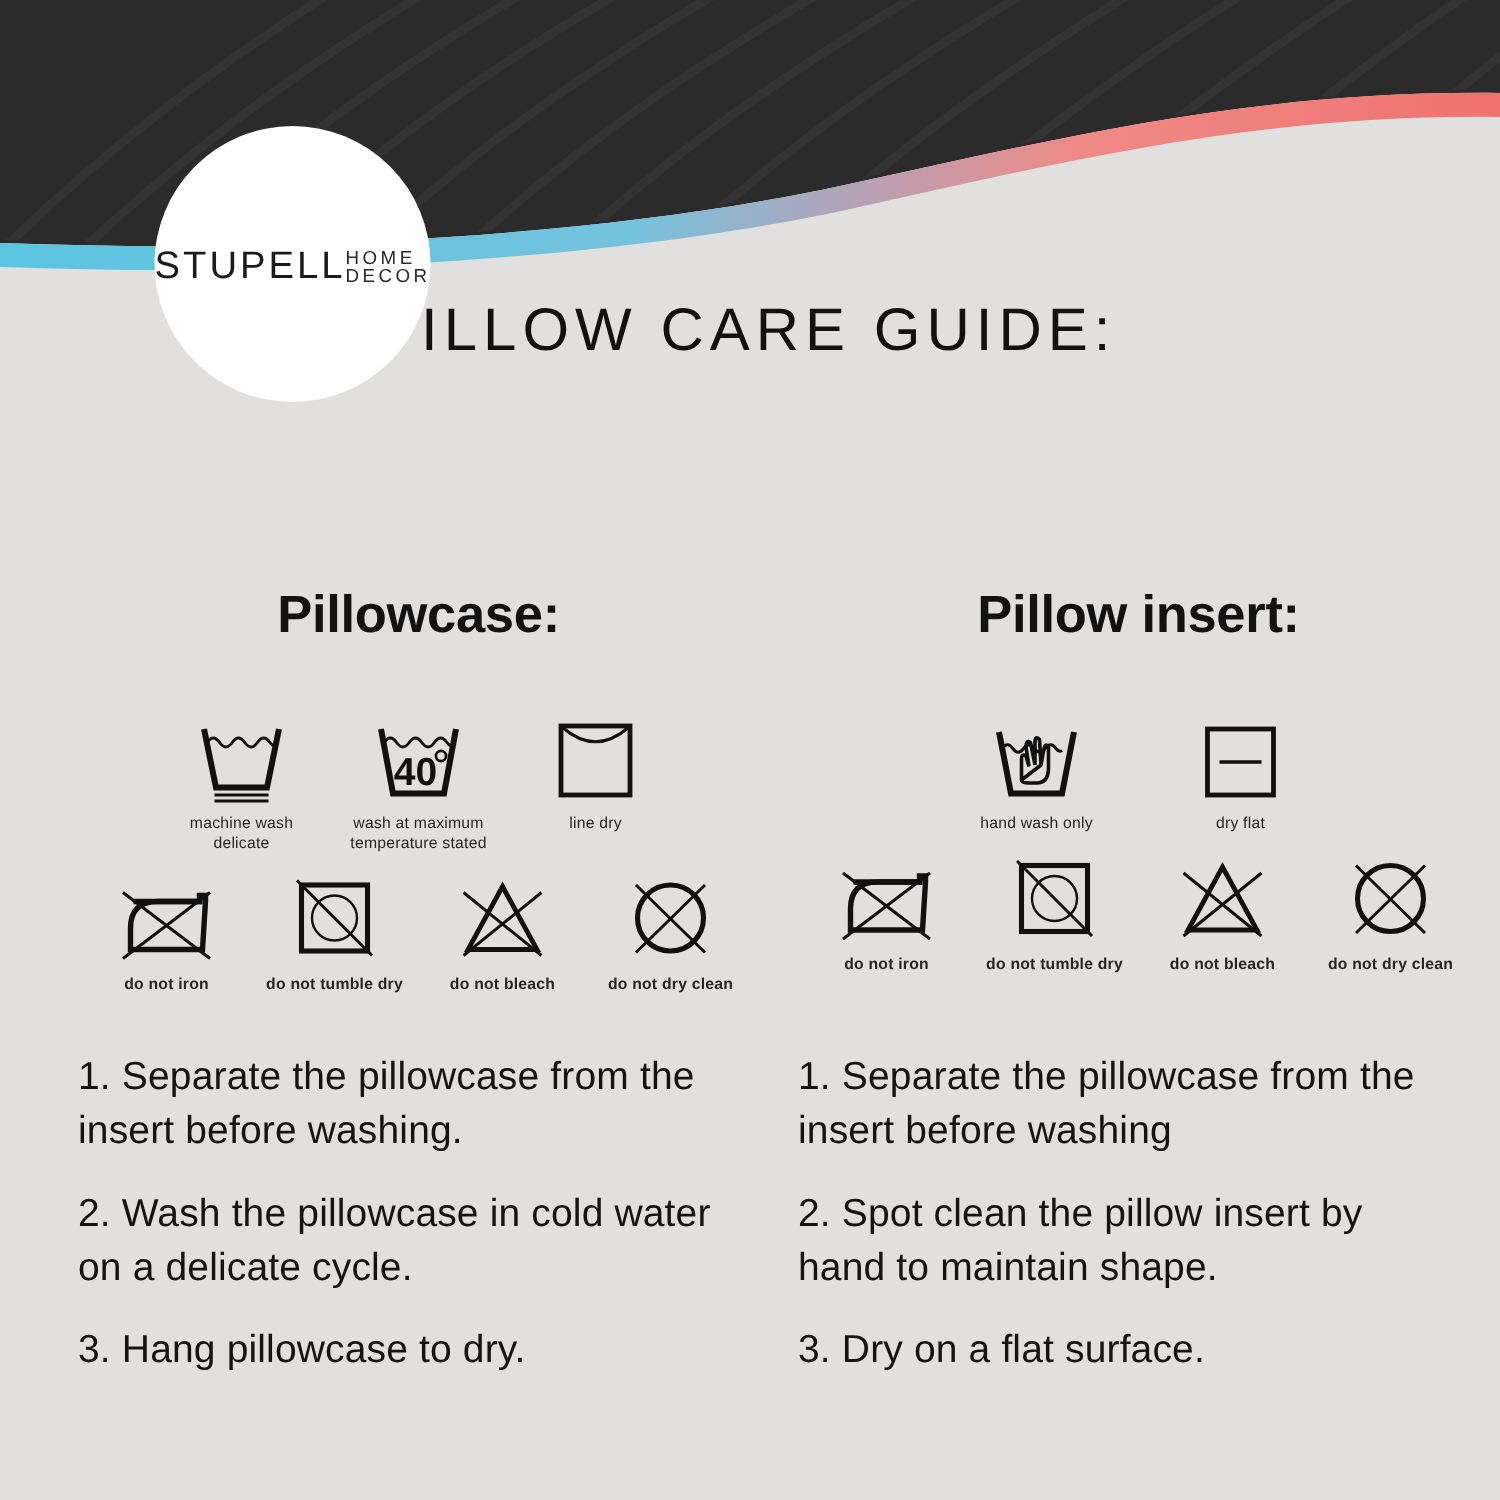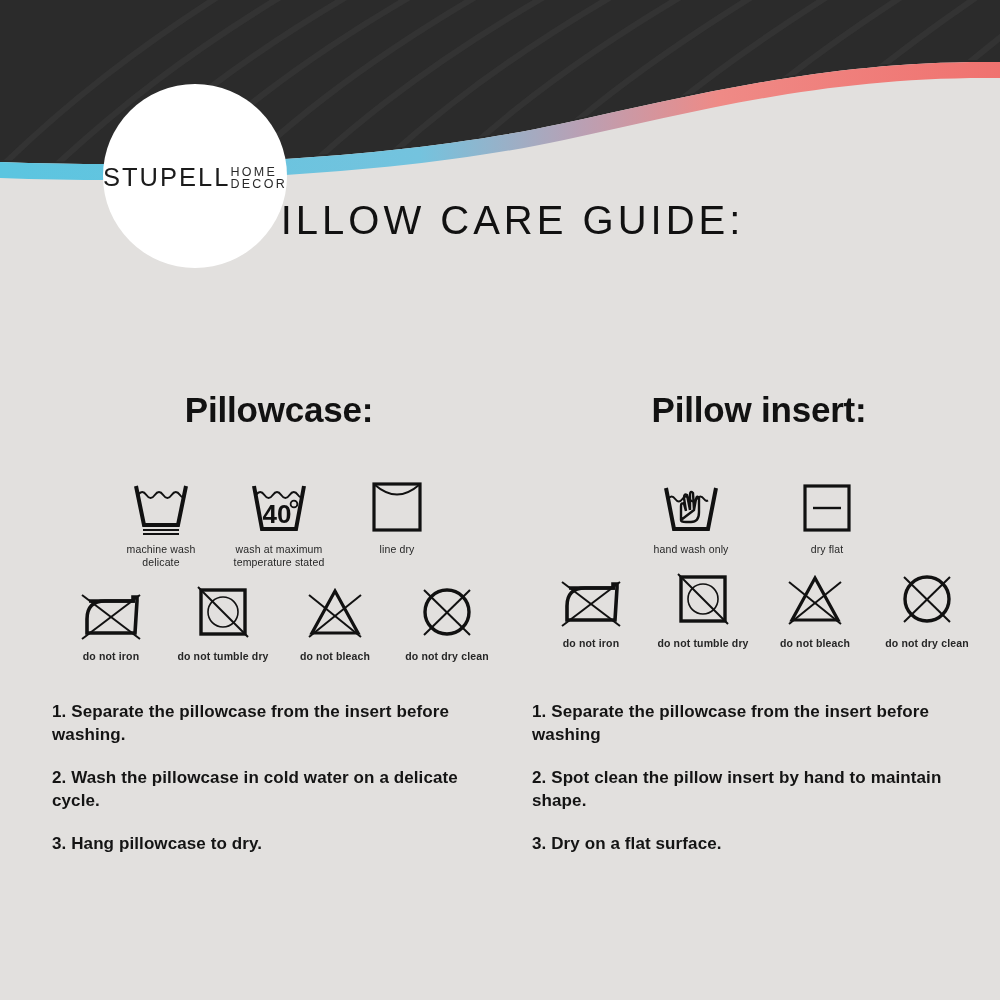--- a/index.html
+++ b/index.html
@@ -139,26 +139,25 @@
 
   
   .instructions {
     position: absolute;
     top: 700px;
   }
   #instructions-pillowcase { left: 52px; width: 440px; }
   #instructions-insert     { left: 532px; width: 430px; }
 
   .instruction-item {
-    font-size: 17px;
+    font-size: 26px;
     line-height: 1.38;
     color: #141414;
     margin-bottom: 19px;
     letter-spacing: 0.1px;
-    font-weight: bold;
   }
   .instruction-item:last-child { margin-bottom: 0; }
 </style>
 </head>
 <body>
 
 <div id="header-banner">
   <svg width="1000" height="210" viewBox="0 0 1000 210" xmlns="http://www.w3.org/2000/svg">
     <defs>
       <clipPath id="darkClip">

